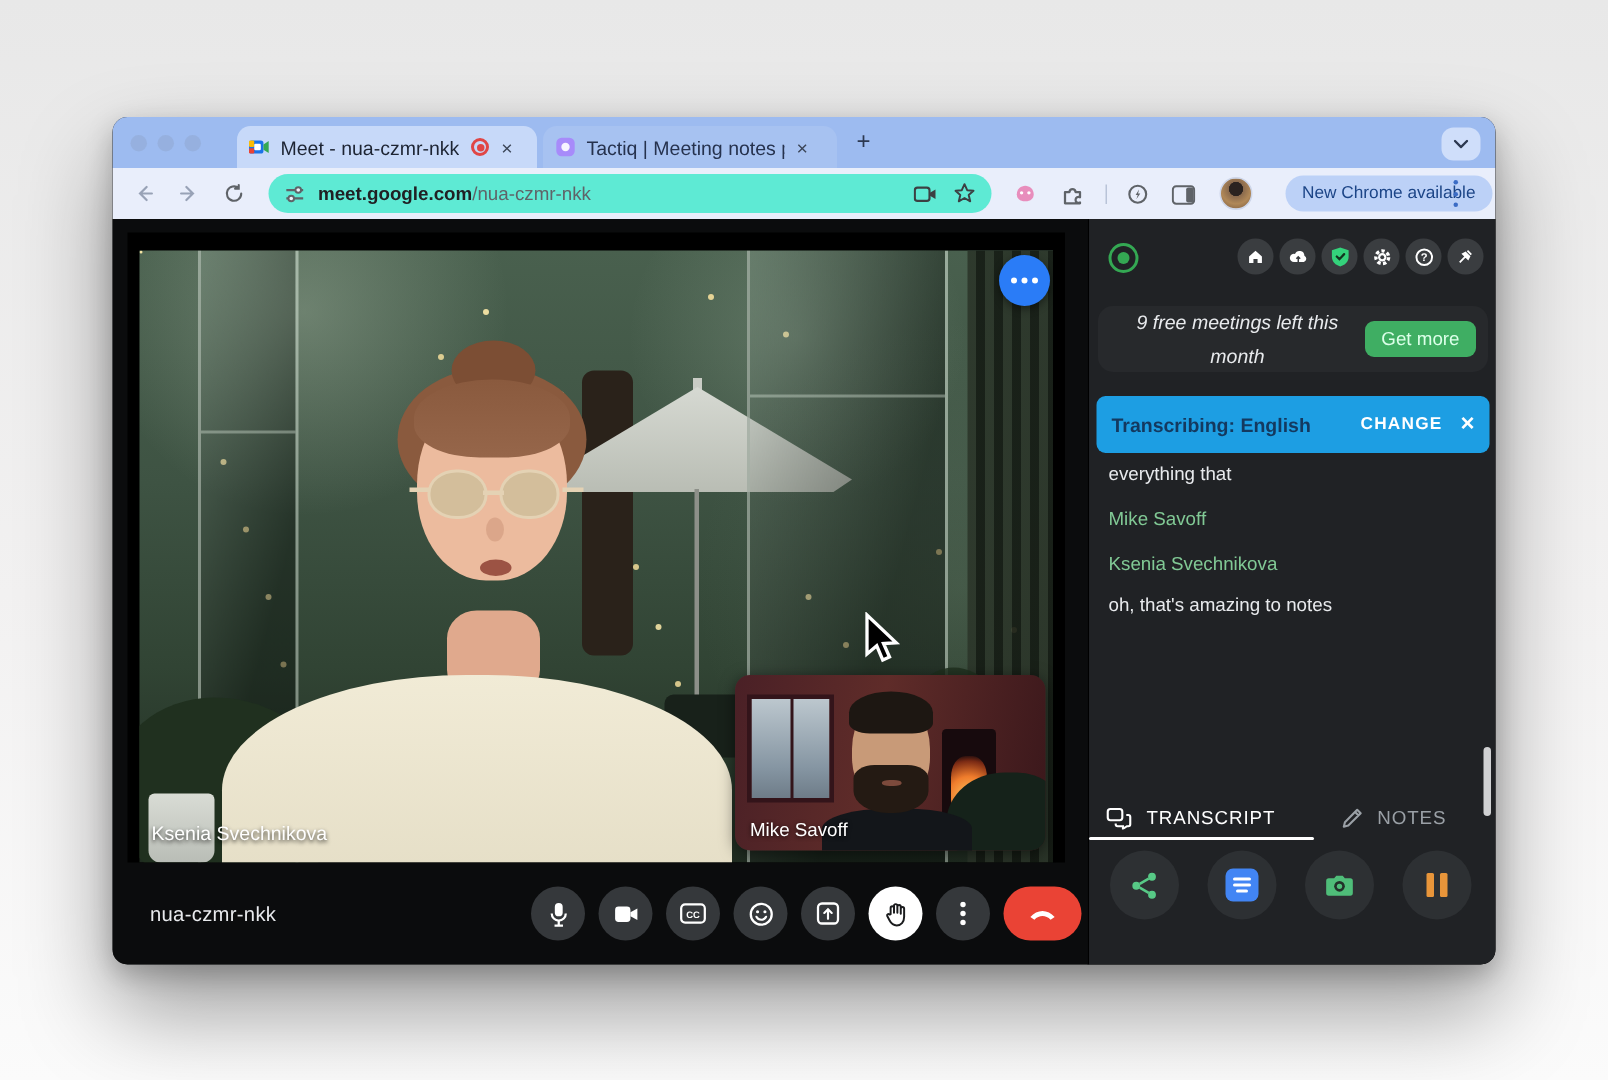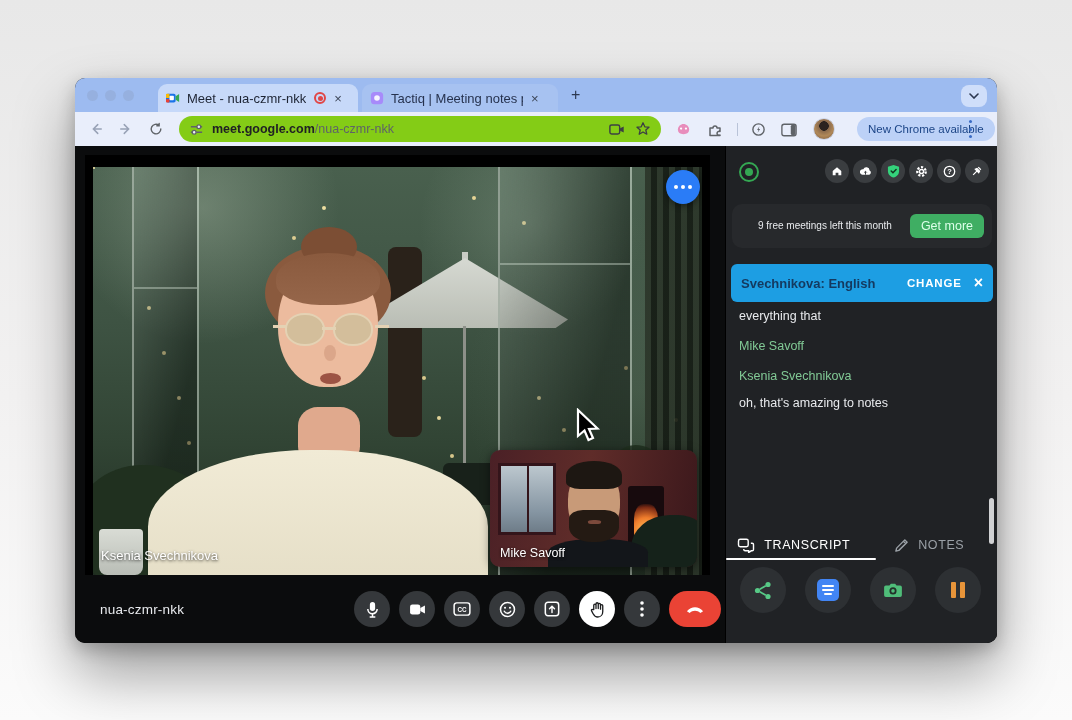--- a/index.html
+++ b/index.html
@@ -20,21 +20,21 @@
   .tab.inactive .tab-title{color:#26324e;}
   .favicon{width:14px;height:14px;margin-right:7px;flex:0 0 auto;}
   .rec-ring{width:12px;height:12px;border-radius:50%;border:2px solid #e04646;box-sizing:border-box;display:flex;align-items:center;justify-content:center;margin-left:8px;}
   .rec-dot{width:5px;height:5px;border-radius:50%;background:#e04646;}
   .tab-x{font-size:13px;color:#3c4658;margin-left:8px;line-height:1;cursor:default;}
   .newtab{position:absolute;left:496px;top:8px;font-size:16px;color:#2c3850;}
   .tab-search{position:absolute;right:10px;top:7px;width:26px;height:22px;border-radius:8px;background:#cfdefa;display:flex;align-items:center;justify-content:center;}
   
   .toolbar{position:absolute;left:0;top:34px;right:0;height:34px;background:#e9eefb;display:flex;align-items:center;}
   .navic{margin-left:10px;flex:0 0 auto;display:flex;align-items:center;justify-content:center;width:22px;height:22px;}
-  .omnibox{position:absolute;left:104px;top:4px;width:482px;height:26px;background:#84cc16;border-radius:14px;display:flex;align-items:center;padding:0 10px;box-sizing:border-box;}
+  .omnibox{position:absolute;left:104px;top:4px;width:482px;height:26px;background:#5eead4;border-radius:14px;display:flex;align-items:center;padding:0 10px;box-sizing:border-box;}
   .url{font-size:12.5px;color:#202124;margin-left:8px;white-space:nowrap;}
   .url .path{color:#5f6368;}
   .obspace{flex:1;}
   .ext{position:absolute;top:9px;width:17px;height:17px;display:flex;align-items:center;justify-content:center;}
   .sep{position:absolute;left:662px;top:11px;width:1px;height:13px;background:#b9c3d8;}
   .avatar{position:absolute;left:738px;top:6px;width:22px;height:22px;border-radius:50%;
           background:radial-gradient(circle at 50% 35%,#2b2320 28%,#8a6a4d 30%,#b08858 60%,#7a5a3e 100%);border:1px solid #cdd6ea;box-sizing:border-box;}
   .updatepill{position:absolute;left:782px;top:5px;height:24px;padding:0 11px;border-radius:13px;background:#bcd1f7;
               display:flex;align-items:center;font-size:11.5px;color:#1c4587;white-space:nowrap;}
   .menudots{position:absolute;left:894px;top:8px;width:4px;height:18px;display:flex;flex-direction:column;justify-content:space-between;}
@@ -110,21 +110,21 @@
   .controls{position:absolute;left:279px;top:0;height:68px;display:flex;align-items:center;gap:9px;}
   .cbtn{width:36px;height:36px;border-radius:50%;background:#35383b;display:flex;align-items:center;justify-content:center;flex:0 0 auto;}
   .endbtn{width:52px;height:36px;border-radius:18px;background:#ea4335;display:flex;align-items:center;justify-content:center;flex:0 0 auto;}
   
   .sidebar{position:absolute;left:650px;top:0;width:272px;height:497px;background:#202225;border-left:1px solid #000;box-sizing:border-box;}
   .target{position:absolute;left:13px;top:16px;width:20px;height:20px;border-radius:50%;border:2px solid #34a853;box-sizing:border-box;display:flex;align-items:center;justify-content:center;}
   .target i{width:8px;height:8px;border-radius:50%;background:#34a853;}
   .hicons{position:absolute;right:8px;top:13px;display:flex;gap:4px;}
   .hbtn{width:24px;height:24px;border-radius:50%;background:#3a3d40;display:flex;align-items:center;justify-content:center;}
   .usage{position:absolute;left:6px;top:58px;width:260px;height:44px;background:#27292c;border-radius:10px;display:flex;align-items:center;box-sizing:border-box;padding:0 8px;}
-  .usage-text{flex:1;color:#e8eaed;font-size:10px;line-height:16px;text-align:center;padding:0 6px;}
+  .usage-text{flex:1;color:#e8eaed;font-size:13px;line-height:23px;text-align:center;padding:0 6px;font-style:italic;}
   .getmore{background:#3fae63;color:#dcffe9;font-size:12.5px;padding:5px 11px;border-radius:6px;white-space:nowrap;}
   .transband{position:absolute;left:5px;top:118px;width:262px;height:38px;background:#1d9ee3;border-radius:6px;display:flex;align-items:center;box-sizing:border-box;padding:0 10px;}
   .transband .lbl{color:#14395f;font-size:13px;font-weight:bold;flex:1;}
   .transband .chg{color:#ffffff;font-size:11.5px;font-weight:bold;letter-spacing:.8px;margin-right:12px;}
   .transband .x{color:#ffffff;font-size:16px;font-weight:bold;line-height:1;}
   .transcript{position:absolute;left:13px;top:162px;width:240px;color:#e8eaed;font-size:12.5px;line-height:17px;}
   .speaker{color:#81c995;margin-top:13px;font-size:12.5px;}
   .para{margin-top:8px;}
   .sidetabs{position:absolute;left:0;right:0;top:384px;height:30px;display:flex;}
   .stab{flex:1;display:flex;align-items:center;justify-content:center;gap:9px;font-size:12.5px;letter-spacing:.6px;}
@@ -422,21 +422,21 @@
             </svg>
         </span>
       </div>
 
       <div class="usage">
         <span class="usage-text">9 free meetings left this month</span>
         <span class="getmore">Get more</span>
       </div>
 
       <div class="transband">
-        <span class="lbl">Svechnikova: English</span>
+        <span class="lbl">Transcribing: English</span>
         <span class="chg">CHANGE</span>
         <span class="x">×</span>
       </div>
 
       <div class="transcript">
         <div class="para" style="margin-top:0;">everything that</div>
         <div class="speaker">Mike Savoff</div>
         <div class="speaker">Ksenia Svechnikova</div>
         <div class="para" style="margin-top:10px;">oh, that's amazing to notes</div>
       </div>

